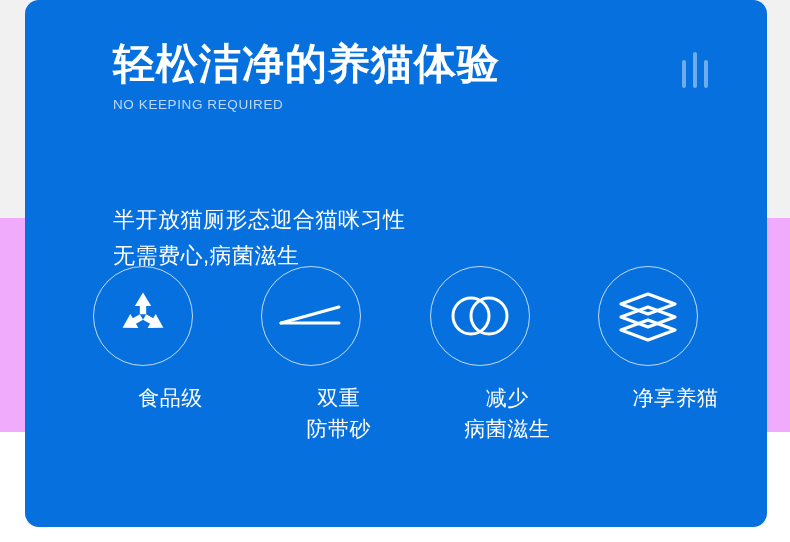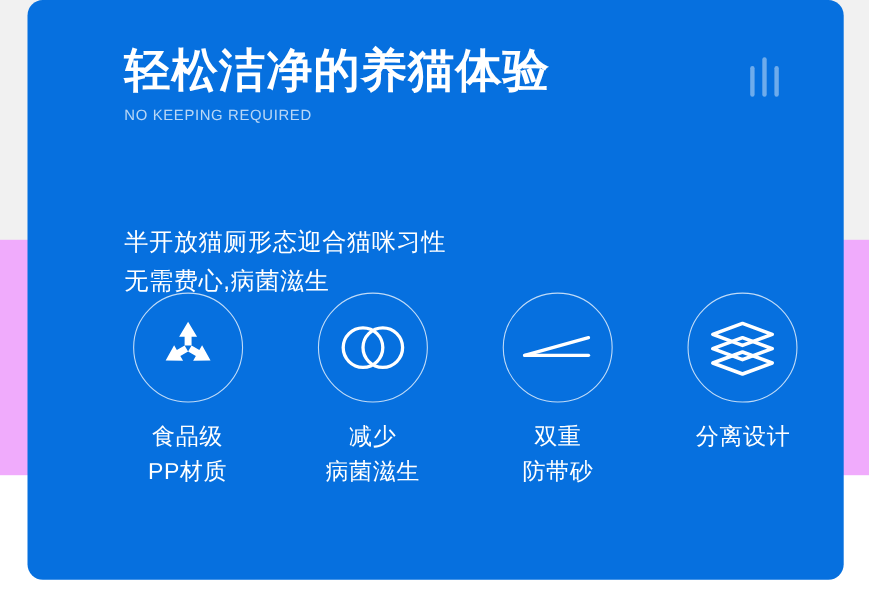--- a/index.html
+++ b/index.html
@@ -52,21 +52,21 @@
   .desc-line {
     font-size:22px; color:#ffffff; line-height:1.62;
     letter-spacing:0.5px; white-space:nowrap;
   }
 
   
   .features {
     position:absolute; left:68px; top:266px; width:660px;
     display:flex; justify-content:space-between;
   }
-  .feature { width:155px; display:flex; flex-direction:column; align-items:center; }
+  .feature { width:155px; display:flex; flex-direction:column; }
   .circle {
     width:100px; height:100px; border-radius:50%;
     border:1.5px solid rgba(255,255,255,0.75);
     display:flex; align-items:center; justify-content:center;
   }
   .circle svg { display:block; }
   .f-label {
     margin-top:16px; text-align:center;
     font-size:21px; color:#ffffff; line-height:1.48; letter-spacing:0.5px;
     white-space:nowrap;
@@ -104,58 +104,57 @@
       <div class="feature">
         <div class="circle">
           <svg width="58" height="58" viewBox="0 0 64 64" fill="#ffffff">
             <path d="M32 6 L41 21 L35.5 21 L35.5 30 L28.5 30 L28.5 21 L23 21 Z" transform="rotate(0 32 32)"></path>
             <path d="M32 6 L41 21 L35.5 21 L35.5 30 L28.5 30 L28.5 21 L23 21 Z" transform="rotate(120 32 32)"></path>
             <path d="M32 6 L41 21 L35.5 21 L35.5 30 L28.5 30 L28.5 21 L23 21 Z" transform="rotate(240 32 32)"></path>
           </svg>
         </div>
         <div class="f-label">
           <div>食品级</div>
-          <div>PP材质</div>
+        </div>
+      </div>
+
+      <div class="feature">
+        <div class="circle">
+          <svg width="64" height="30" viewBox="0 0 64 30" fill="none" stroke="#ffffff" stroke-width="3" stroke-linecap="round">
+            <path d="M2 22 L60 22"></path>
+            <path d="M2 22 L60 6"></path>
+          </svg>
+        </div>
+        <div class="f-label">
+          <div>双重</div>
+          <div>防带砂</div>
         </div>
       </div>
 
       <div class="feature">
         <div class="circle">
           <svg width="60" height="44" viewBox="0 0 60 44" fill="none" stroke="#ffffff" stroke-width="3">
             <circle cx="21" cy="22" r="18"></circle>
             <circle cx="39" cy="22" r="18"></circle>
           </svg>
         </div>
         <div class="f-label">
           <div>减少</div>
           <div>病菌滋生</div>
         </div>
       </div>
 
       <div class="feature">
         <div class="circle">
-          <svg width="64" height="30" viewBox="0 0 64 30" fill="none" stroke="#ffffff" stroke-width="3" stroke-linecap="round">
-            <path d="M2 22 L60 22"></path>
-            <path d="M2 22 L60 6"></path>
-          </svg>
-        </div>
-        <div class="f-label">
-          <div>双重</div>
-          <div>防带砂</div>
-        </div>
-      </div>
-
-      <div class="feature">
-        <div class="circle">
           <svg width="62" height="52" viewBox="0 0 62 52" fill="none" stroke="#ffffff" stroke-width="3.2" stroke-linejoin="round">
             <path d="M31 4 L58 14 L31 24 L4 14 Z"></path>
             <path d="M31 17 L58 27 L31 37 L4 27 Z"></path>
             <path d="M31 30 L58 40 L31 50 L4 40 Z"></path>
           </svg>
         </div>
         <div class="f-label">
-          <div>分离设计</div>
+          <div>净享养猫</div>
         </div>
       </div>
 
     </div>
   </div>
 </div>
 
 </body></html>

